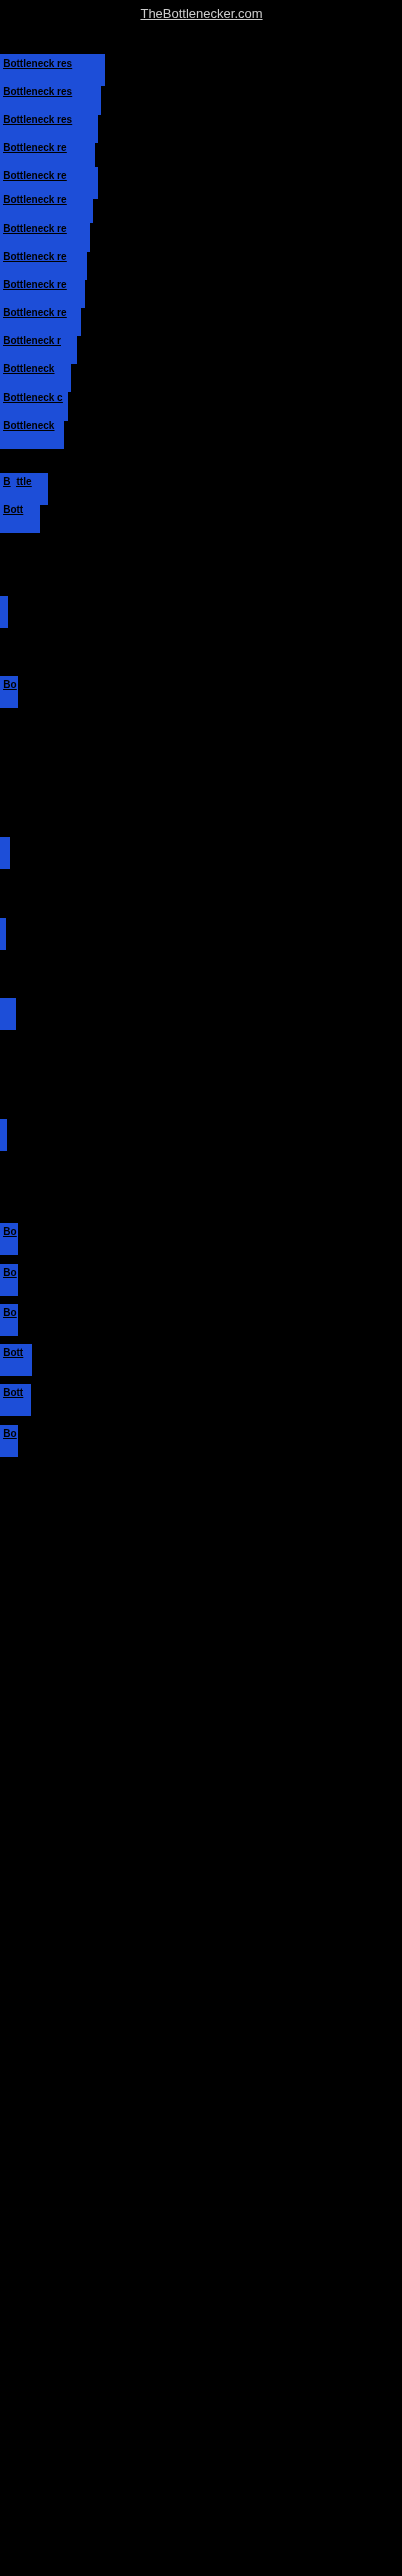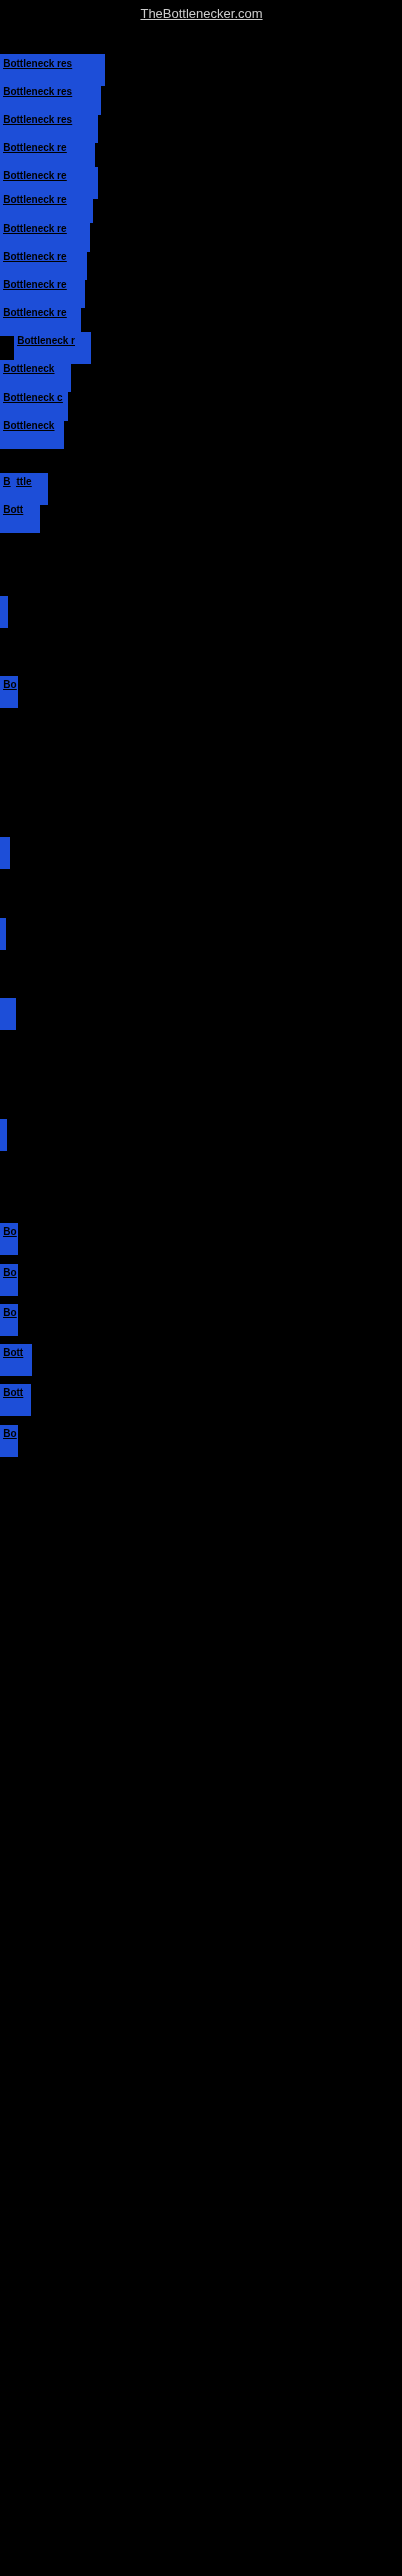--- a/index.html
+++ b/index.html
@@ -70,21 +70,21 @@
     </div>
     <div class="bar-container" style="top: 216px; left: 0px;">
       <span class="bar-label" style="width: 87px;">Bottleneck re</span>
     </div>
     <div class="bar-container" style="top: 244px; left: 0px;">
       <span class="bar-label" style="width: 85px;">Bottleneck re</span>
     </div>
     <div class="bar-container" style="top: 272px; left: 0px;">
       <span class="bar-label" style="width: 81px;">Bottleneck re</span>
     </div>
-    <div class="bar-container" style="top: 300px; left: 14px;">
+    <div class="bar-container" style="top: 300px; left: 0px;">
       <span class="bar-label" style="width: 77px;">Bottleneck r</span>
     </div>
     <div class="bar-container" style="top: 328px; left: 0px;">
       <span class="bar-label" style="width: 71px;">Bottleneck</span>
     </div>
     <div class="bar-container" style="top: 357px; left: 0px;">
       <span class="bar-label" style="width: 68px;">Bottleneck c</span>
     </div>
     <div class="bar-container" style="top: 385px; left: 0px;">
       <span class="bar-label" style="width: 64px;">Bottleneck</span>

